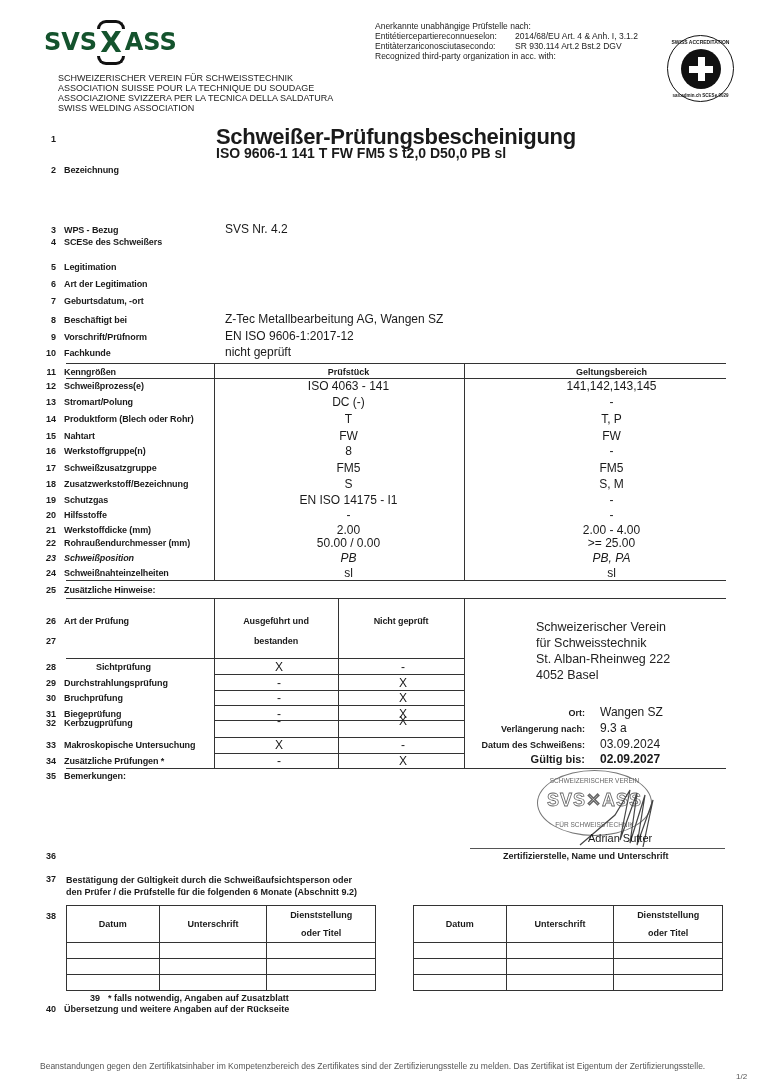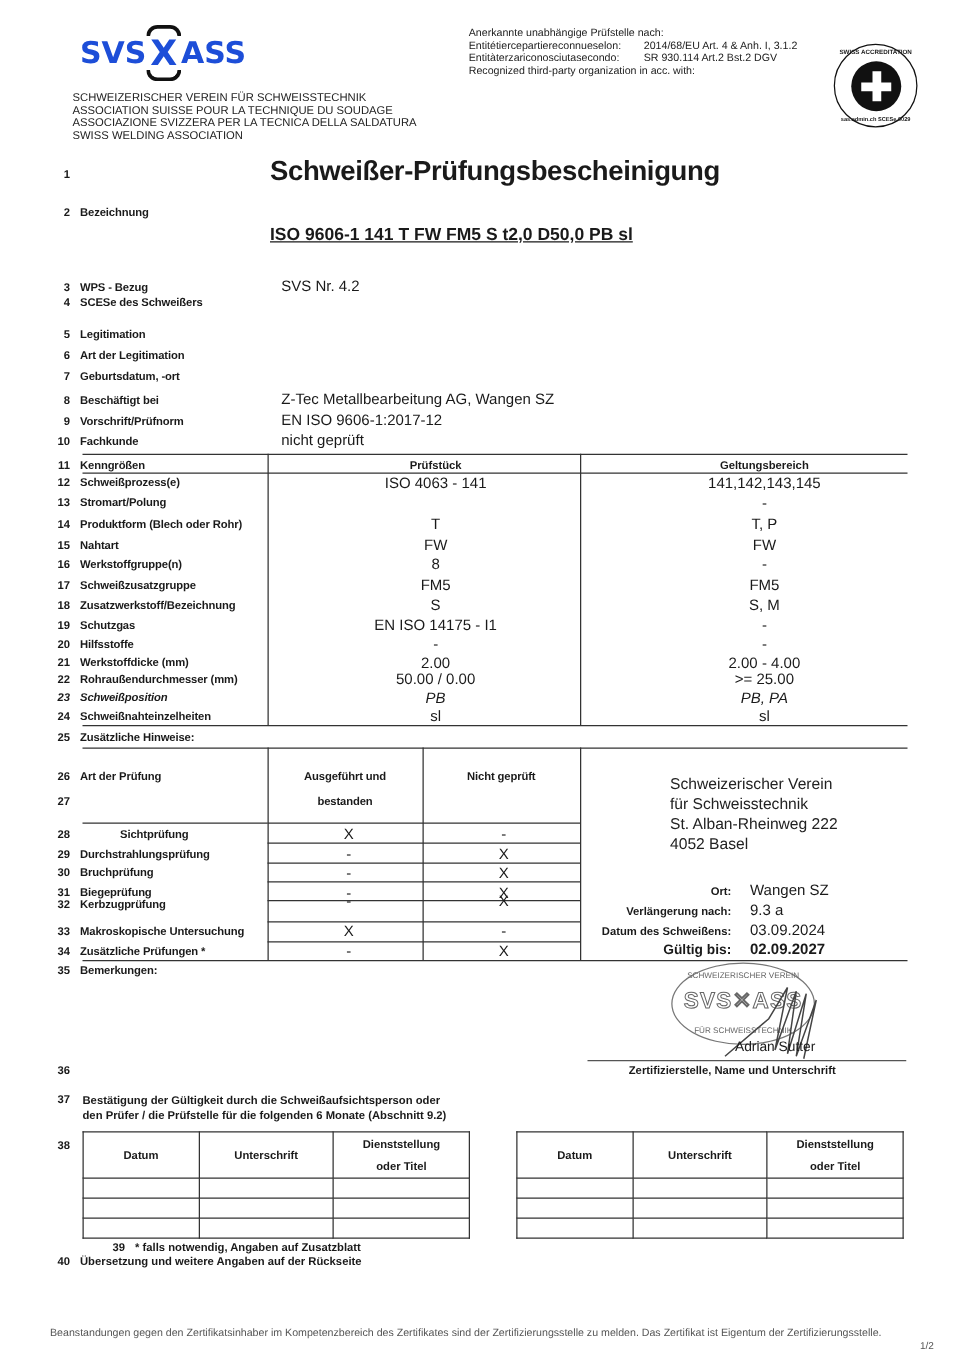--- a/index.html
+++ b/index.html
@@ -7,40 +7,40 @@
   body { position: relative; font-family: "Liberation Sans", sans-serif; color: #1a1a1a; }
   .abs { position: absolute; }
   .b { font-weight: bold; }
   .lbl { font-size: 9px; font-weight: bold; letter-spacing: -0.1px; }
   .num { font-size: 9px; font-weight: bold; width: 16px; text-align: right; }
   .val { font-size: 12px; }
   .hline { position: absolute; height: 1px; background: #333; }
   .vline { position: absolute; width: 1px; background: #333; }
 
   
-  .logo { left: 64px; top: 24px; height: 36px; display: flex; align-items: center; font-weight: 900; font-size: 24px; letter-spacing: 0px; color: #1d4ed8; font-family: "DejaVu Sans", sans-serif; }
+  .logo { left: 44px; top: 24px; height: 36px; display: flex; align-items: center; font-weight: 900; font-size: 24px; letter-spacing: 0px; color: #14532d; font-family: "DejaVu Sans", sans-serif; }
   .logo .x { font-size: 28px; margin: 0 3px; position: relative; }
   .logo .x::before, .logo .x::after { content: ""; position: absolute; left: -3px; right: -3px; height: 6px; border: 3px solid #111; }
   .logo .x::before { top: -6px; border-bottom: none; border-radius: 10px 10px 0 0; }
   .logo .x::after { bottom: -6px; border-top: none; border-radius: 0 0 10px 10px; }
   .assoc { left: 58px; top: 73px; font-size: 9px; line-height: 10px; color: #222; }
 
   .recog { left: 375px; top: 21px; font-size: 8.5px; line-height: 10px; color: #222; }
   .recog .row { display: flex; }
   .recog .k { width: 140px; }
 
   .badge { left: 667px; top: 35px; width: 67px; height: 67px; border-radius: 50%; border: 1.5px solid #111; background: #fff; }
   .badge .inner { position: absolute; left: 13px; top: 13px; width: 40px; height: 40px; border-radius: 50%; background: #111; }
   .badge .cross-v { position: absolute; left: 17px; top: 8px; width: 7px; height: 24px; background: #fff; }
   .badge .cross-h { position: absolute; left: 8px; top: 17px; width: 24px; height: 7px; background: #fff; }
   .badge .t1 { position: absolute; top: 3px; left: 0; width: 100%; text-align: center; font-size: 5px; font-weight: bold; }
   .badge .t2 { position: absolute; bottom: 3px; left: 0; width: 100%; text-align: center; font-size: 4.5px; font-weight: bold; }
 
   .title { left: 216px; top: 124px; font-size: 22px; font-weight: bold; letter-spacing: -0.3px; }
-  .subtitle { left: 216px; top: 179px; font-size: 14px; font-weight: bold; text-decoration: underline; }
+  .subtitle { left: 216px; top: 145px; font-size: 14px; font-weight: bold; }
 
   .field-row { position: absolute; left: 40px; display: flex; align-items: baseline; height: 16px; }
   .field-row .num { margin-right: 8px; }
   .field-row .lbl { width: 161px; }
 
   
   .kg-row { position: absolute; left: 40px; width: 690px; height: 15px; display: flex; align-items: center; }
   .kg-row .num { margin-right: 8px; }
   .kg-row .lbl { width: 166px; }
   .kg-row .c1 { position: absolute; left: 177px; width: 263px; text-align: center; font-size: 12px; }
@@ -177,20 +177,21 @@
 
 <div class="kg-row" style="top:378px;">
   <span class="num">12</span>
   <span class="lbl">Schweißprozess(e)</span>
   <span class="c1">ISO 4063 - 141</span>
   <span class="c2">141,142,143,145</span>
 </div>
 <div class="kg-row" style="top:394px;">
   <span class="num">13</span>
   <span class="lbl">Stromart/Polung</span>
+  <span class="c1">DC (-)</span>
   <span class="c2">-</span>
 </div>
 <div class="kg-row" style="top:411px;">
   <span class="num">14</span>
   <span class="lbl">Produktform (Blech oder Rohr)</span>
   <span class="c1">T</span>
   <span class="c2">T, P</span>
 </div>
 <div class="kg-row" style="top:428px;">
   <span class="num">15</span>

